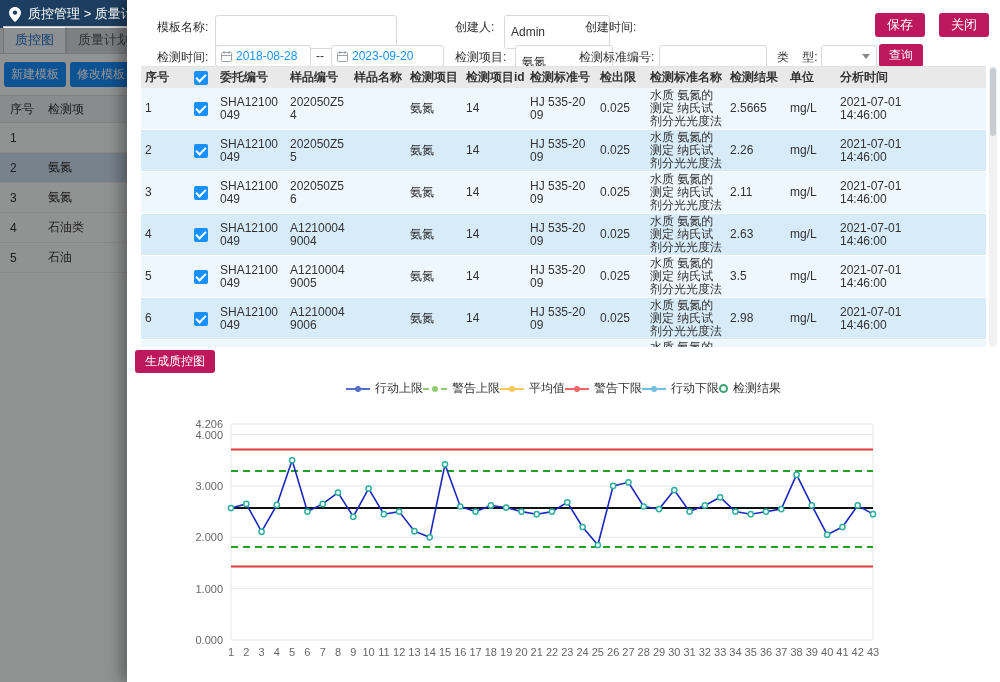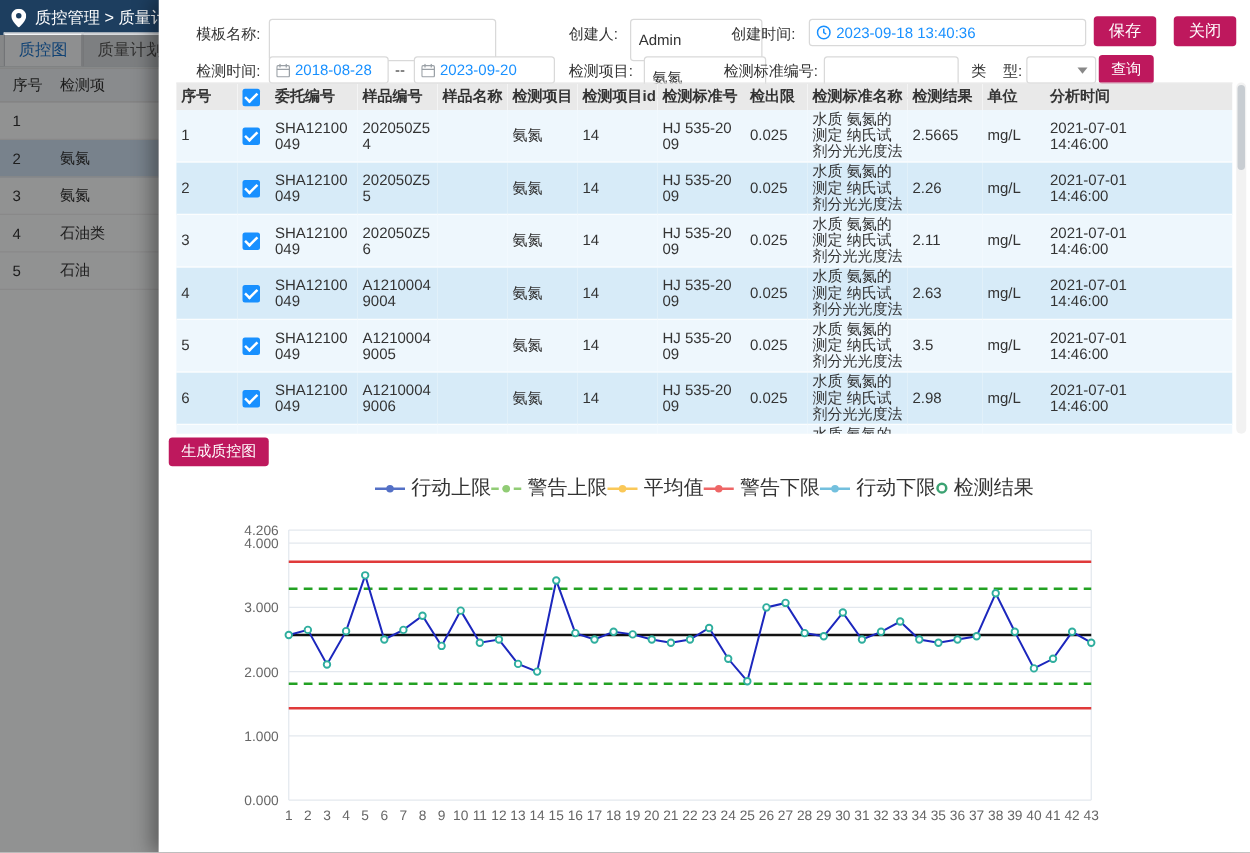--- a/index.html
+++ b/index.html
@@ -37,21 +37,21 @@
   thead th{background:#e9e9e9;height:20px;font-weight:700;text-align:left;padding:2px 4px;white-space:nowrap;overflow:hidden}
   td{height:40px;padding:1px 4px;vertical-align:middle;line-height:13px;word-break:break-all;border-bottom:1px solid #fbfdfe}
   tbody tr:nth-child(odd){background:#eef7fd}
   tbody tr:nth-child(even){background:#d7ebf8}
   .tm{display:inline-block;max-width:78px;word-break:normal}
   .cb{display:inline-block;width:14px;height:14px;background:#1890ff;border-radius:2px;position:relative;cursor:pointer;vertical-align:middle}
   .cb::after{content:'';position:absolute;left:4px;top:1px;width:4px;height:8px;border:solid #fff;border-width:0 2px 2px 0;transform:rotate(45deg)}
   .vscroll{position:absolute;top:66px;right:3px;width:8px;height:281px;background:#f2f2f2;border-radius:4px}
   .vthumb{position:absolute;top:2px;left:1px;width:6px;height:68px;background:#c8cdd2;border-radius:3px;cursor:pointer}
 
-  .legend{position:absolute;top:380px;left:0;width:100%;display:flex;justify-content:center;align-items:center;font-size:16px;color:#333}
+  .legend{position:absolute;top:380px;left:0;width:100%;display:flex;justify-content:center;align-items:center;font-size:12px;color:#333}
   .lg-item{display:flex;align-items:center;gap:5px;cursor:pointer}
   .lg-line-dot{width:24px;height:2px;background:var(--c);position:relative;display:inline-block}
   .lg-line-dot::after{content:'';position:absolute;width:6px;height:6px;border-radius:50%;background:var(--c);left:9px;top:-2px}
   .lg-dash-dot{width:24px;height:0;border-top:2px dashed var(--c);position:relative;display:inline-block}
   .lg-dash-dot::after{content:'';position:absolute;width:6px;height:6px;border-radius:50%;background:var(--c);left:9px;top:-4px}
   .lg-circle{width:9px;height:9px;border:2px solid var(--c);border-radius:50%;display:inline-block;background:#fff}
   .chart-svg{position:absolute;top:398px;left:16px}
   svg text{font-family:"Liberation Sans","DejaVu Sans",sans-serif}
 </style>
 </head>
@@ -70,20 +70,24 @@
       <span>质量计划</span>
     </span>
   </div>
 
   <div class="tabrow">
     <div class="tab active">质控图</div>
     <div class="tab">质量计划</div>
   </div>
 
   <div class="side">
+    <div class="side-btns">
+      <button class="sbtn">新建模板</button>
+      <button class="sbtn">修改模板</button>
+    </div>
     <div class="sheader">
       <div class="sh1">序号</div>
       <div class="sh2">检测项</div>
     </div>
     <div>
         <div class="srow">
           <div class="sc1">1</div>
           <div class="sc2"></div>
         </div>
         <div class="srow sel">
@@ -107,27 +111,20 @@
 
   <div class="overlay"></div>
 
   <div class="modal">
 
     <span class="lbl" style="left:30px;top:19px">模板名称:</span>
     <input class="txt" style="left: 88px; top: 15px; width: 182px;">
     <span class="lbl" style="left:328px;top:19px">创建人:</span>
     <input class="txt" style="left: 377px; top: 15px; width: 106px;" value="Admin">
     <span class="lbl" style="left:458px;top:19px">创建时间:</span>
-    <div class="field" style="left:520px;top:15px;width:222px">
-      <svg width="12" height="12" viewBox="0 0 12 12">
-        <circle cx="6" cy="6" r="5" fill="none" stroke="#1890ff" stroke-width="1.2"></circle>
-        <path d="M6 3v3l2 1.4" fill="none" stroke="#1890ff" stroke-width="1.2"></path>
-      </svg>
-      <input value="2023-09-18 13:40:36" style="">
-    </div>
     <button class="btn" style="left:748px;top:13px">保存</button>
     <button class="btn" style="left:812px;top:13px">关闭</button>
 
     <span class="lbl" style="left:30px;top:49px">检测时间:</span>
     <div class="field" style="left:88px;top:45px;width:96px">
       <svg width="11" height="11" viewBox="0 0 11 11">
         <rect x="0.5" y="1.5" width="10" height="9" rx="1" fill="none" stroke="#9aa0a6" stroke-width="1"></rect>
         <path d="M3 0v3M8 0v3M0.5 4.5h10" stroke="#9aa0a6" stroke-width="1"></path>
       </svg>
       <input value="2018-08-28" style="">

